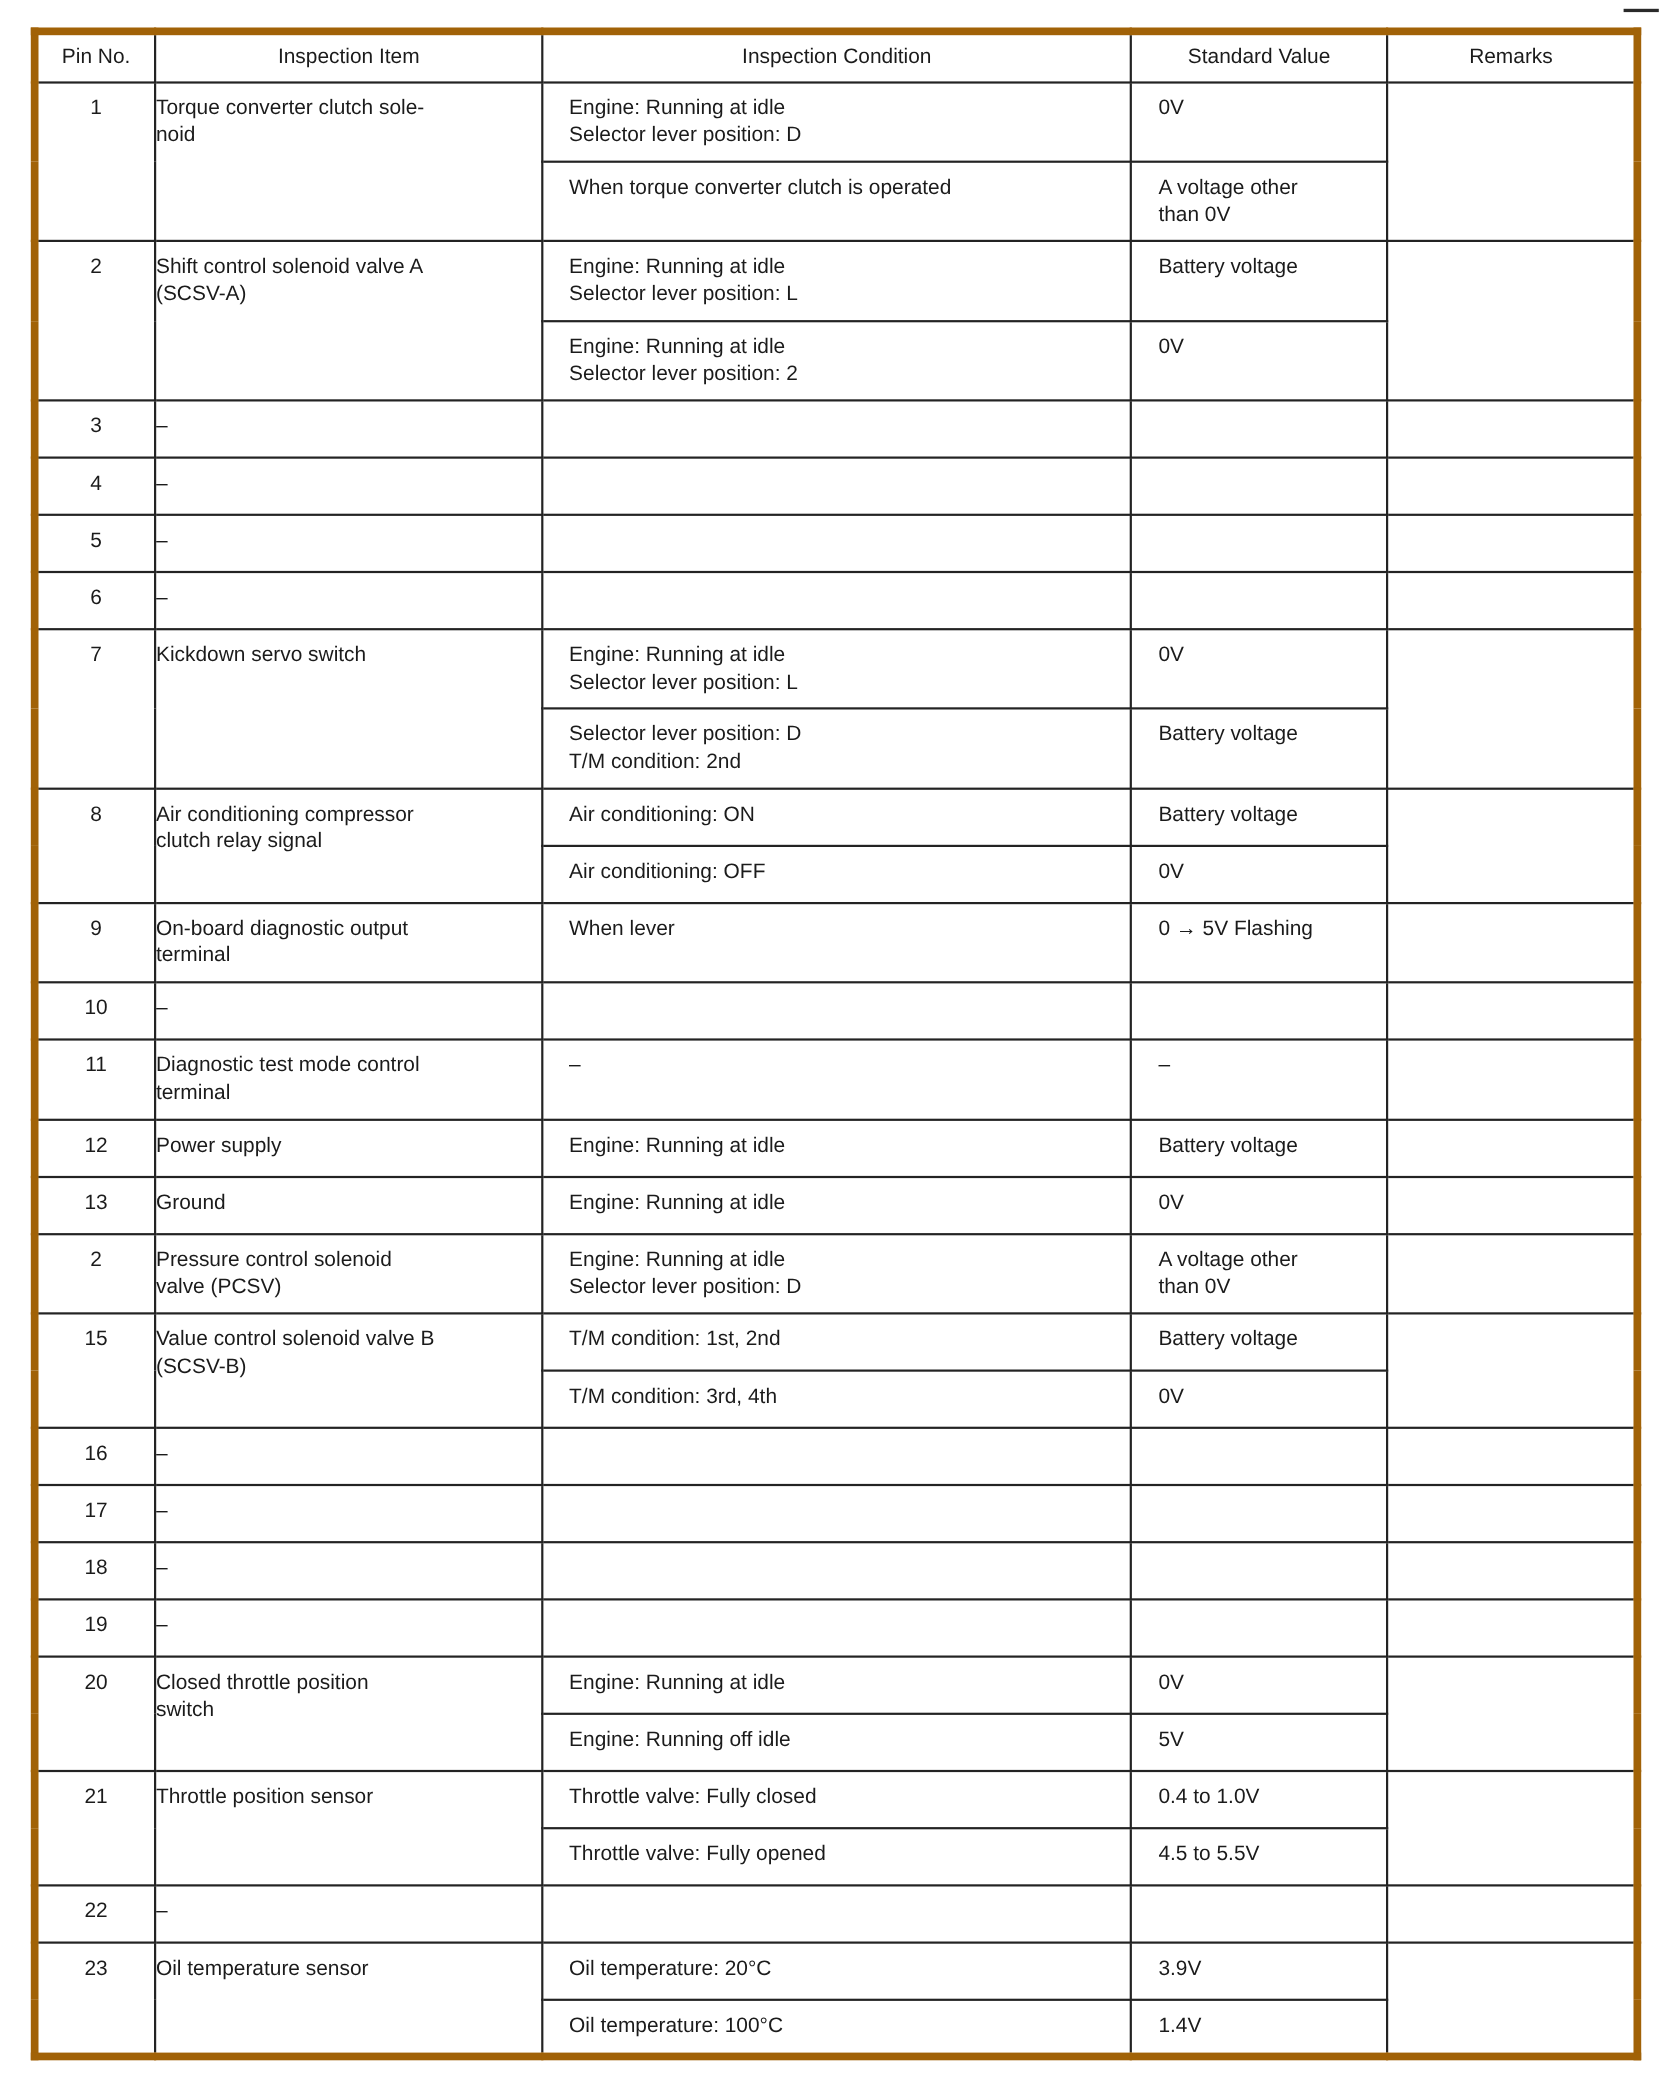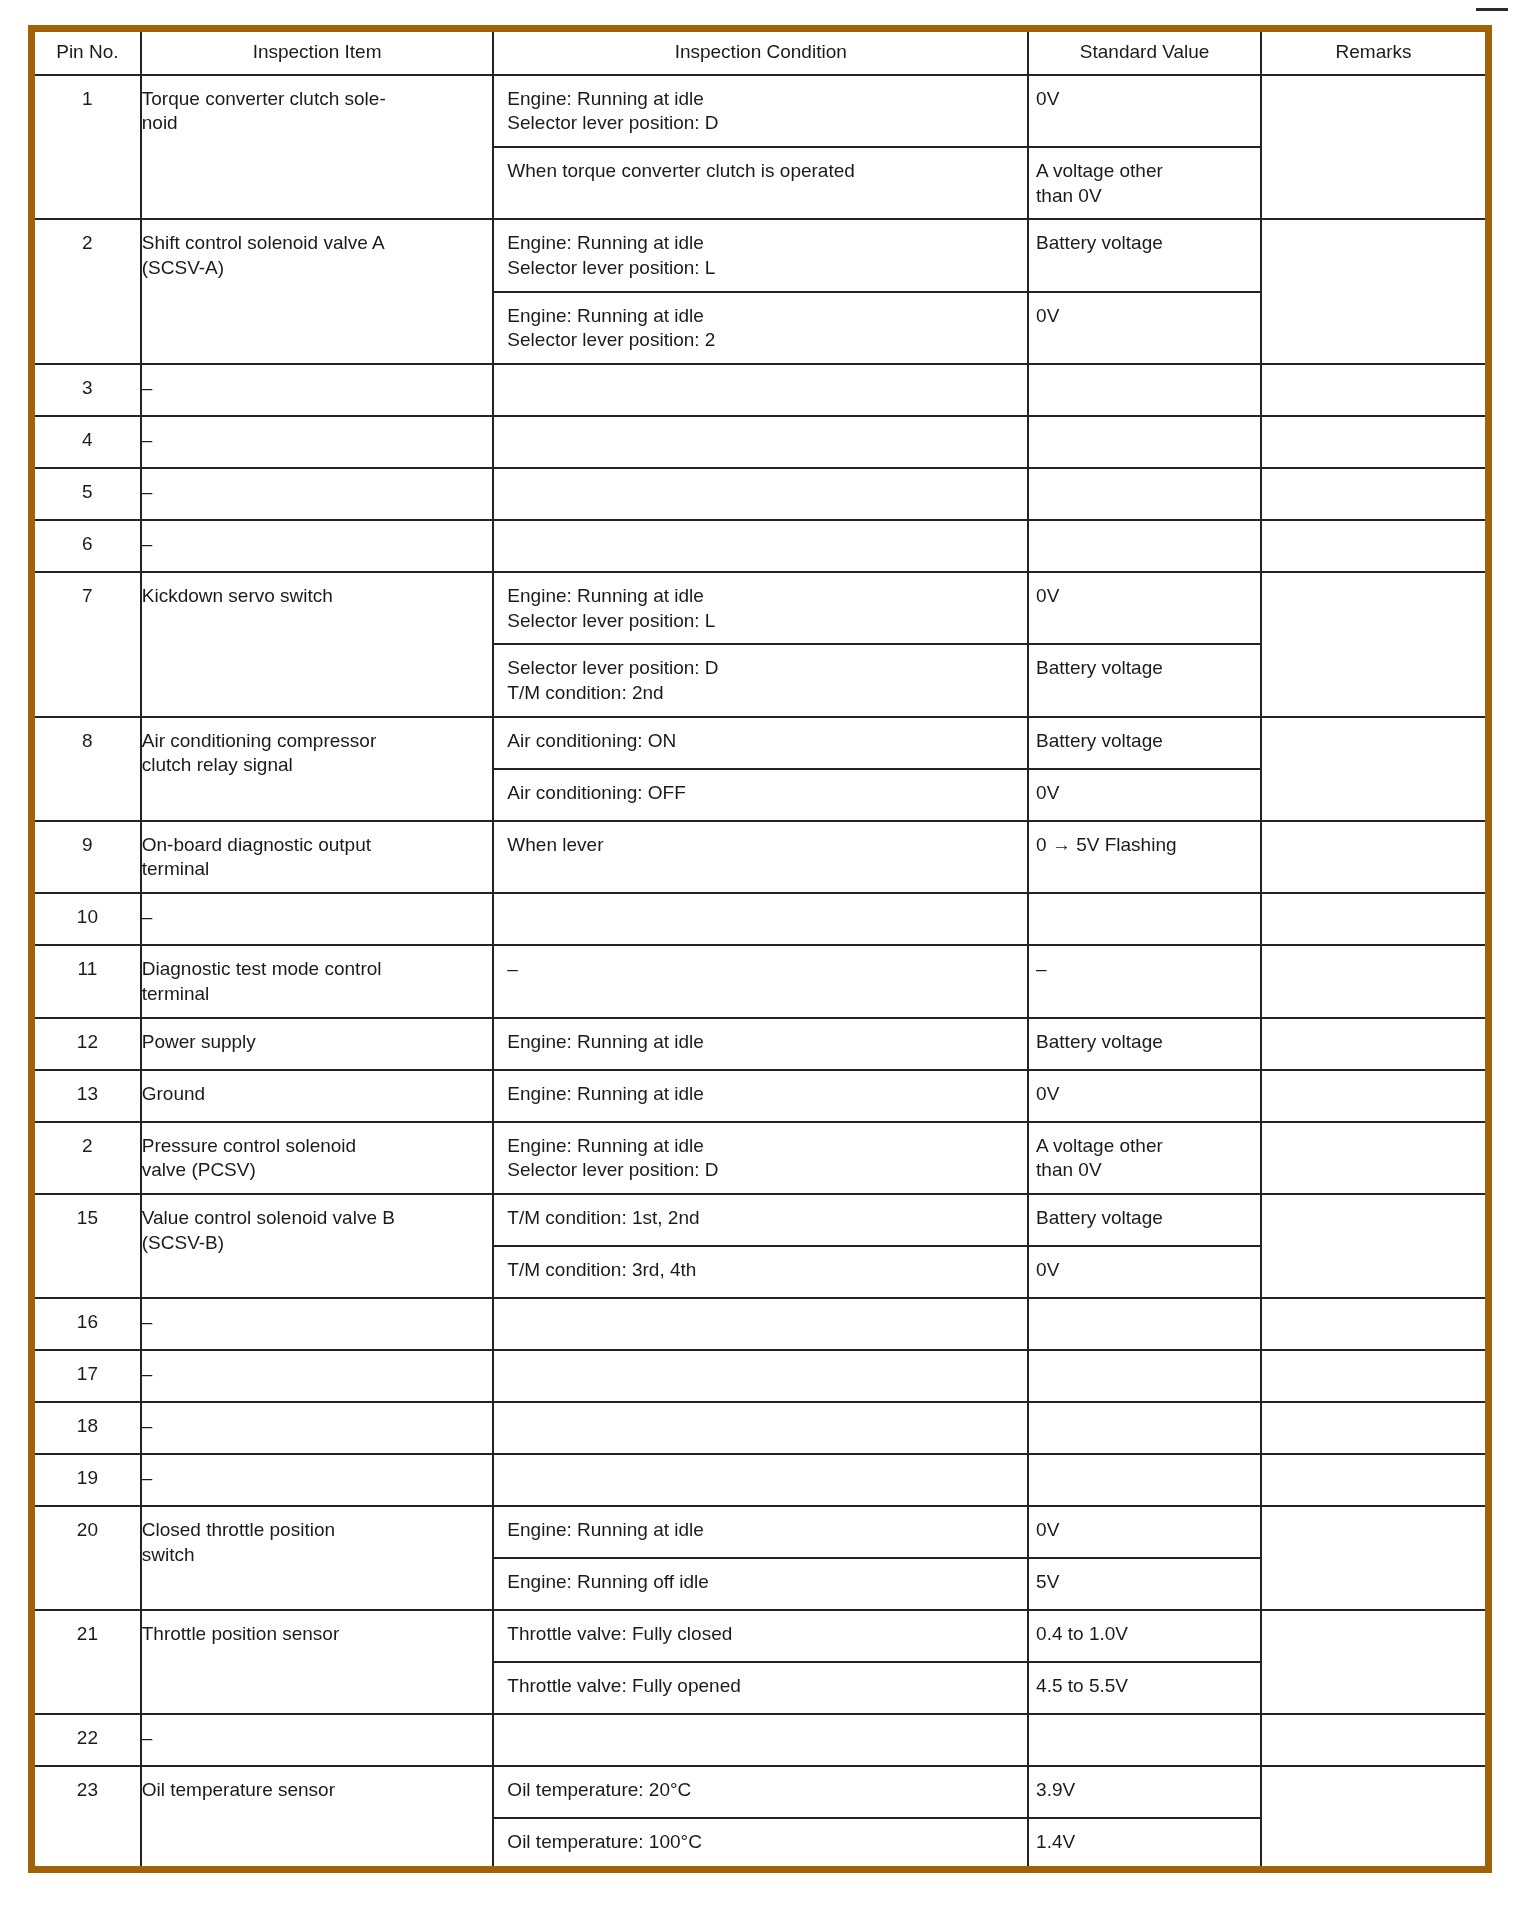--- a/index.html
+++ b/index.html
@@ -38,22 +38,22 @@
   .spec-table thead tr { height: 46px; }
   .spec-table thead th {
     text-align: center;
     vertical-align: middle;
     padding: 8px 6px;
     white-space: normal;
   }
   .spec-table tbody tr { height: 52px; }
   td.pin  { text-align: center; padding-left: 4px; padding-right: 4px; }
   td.item { padding-left: 0; }
-  td.cond { padding-left: 13px; }
-  td.val  { padding-left: 7px; margin-left: 20px; }
+  td.cond { padding-left: 23px; }
+  td.val  { padding-left: 24px; margin-left: 20px; }
   td.remarks { }
   .scan-artifact-dash {
     position: absolute;
     top: 8px;
     right: 12px;
     width: 32px;
     height: 3px;
     background: #2a2a2a;
   }
 </style>

